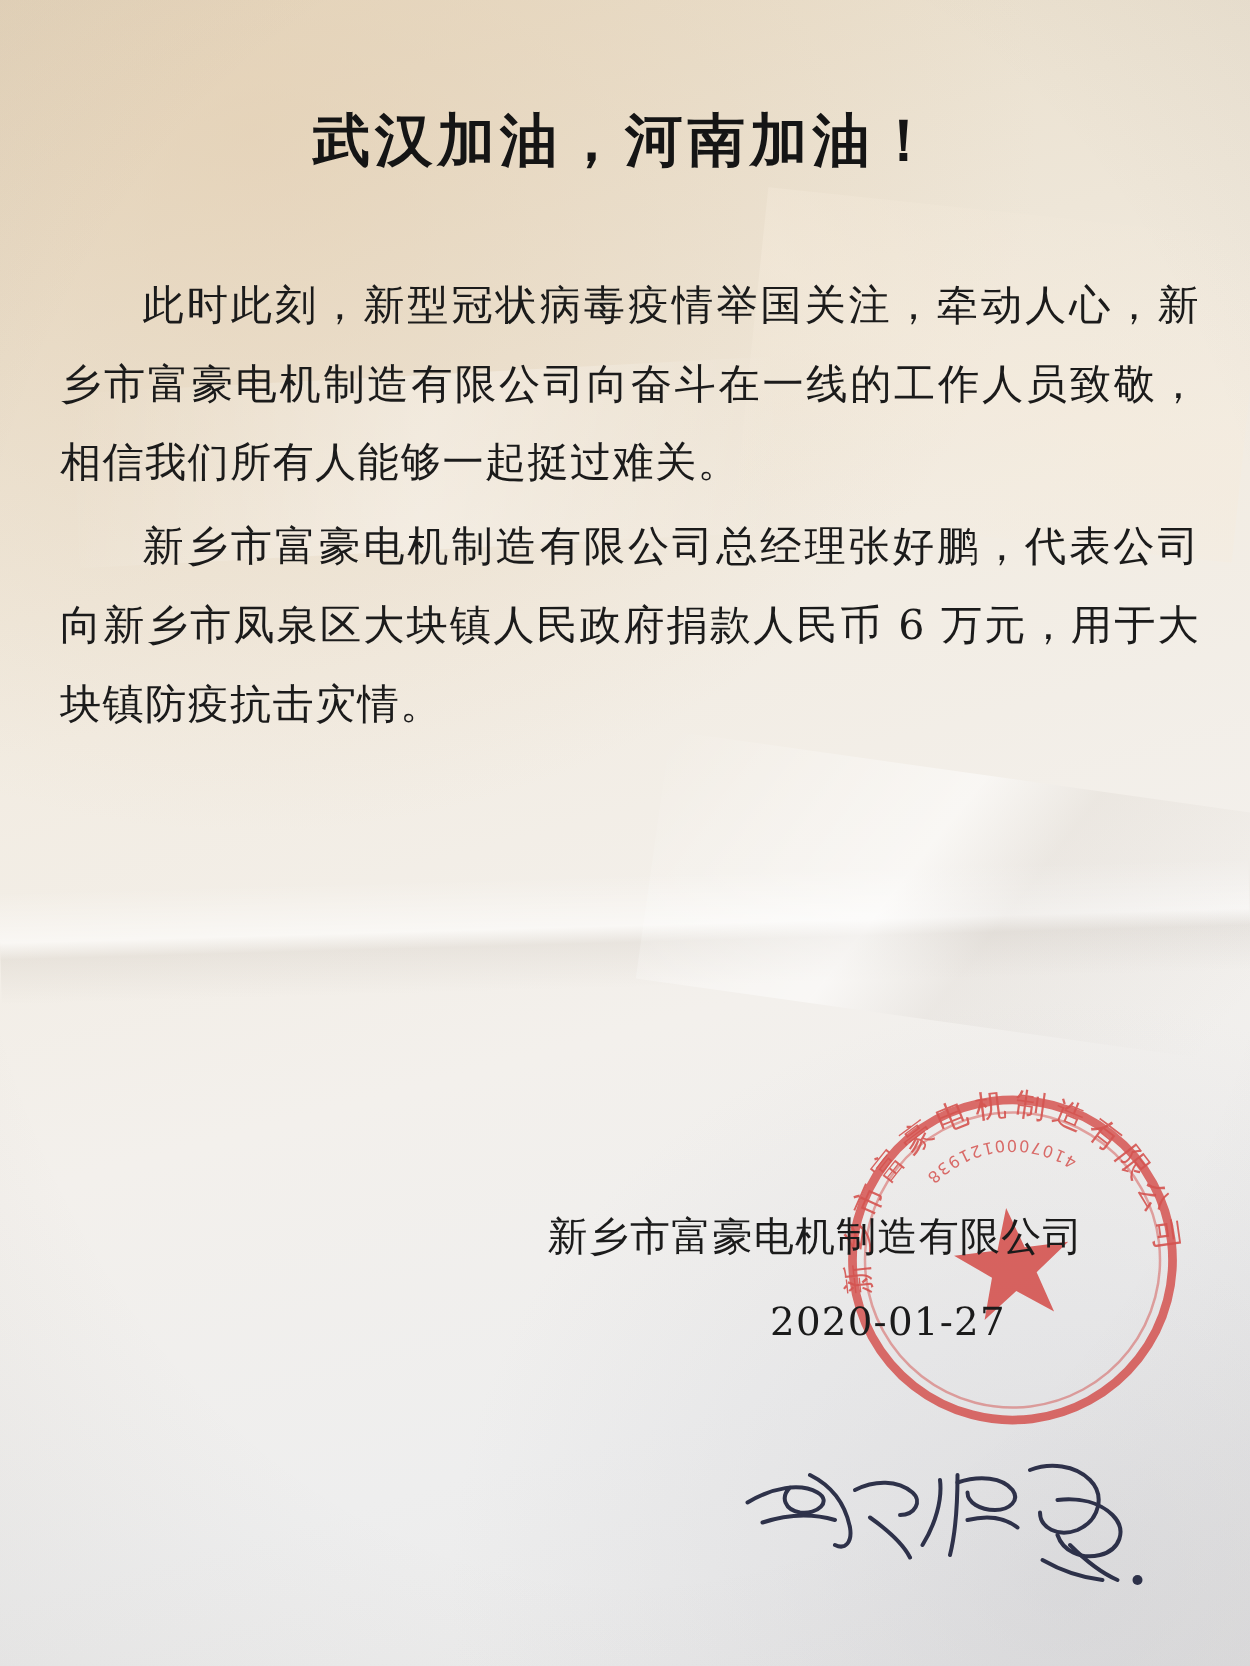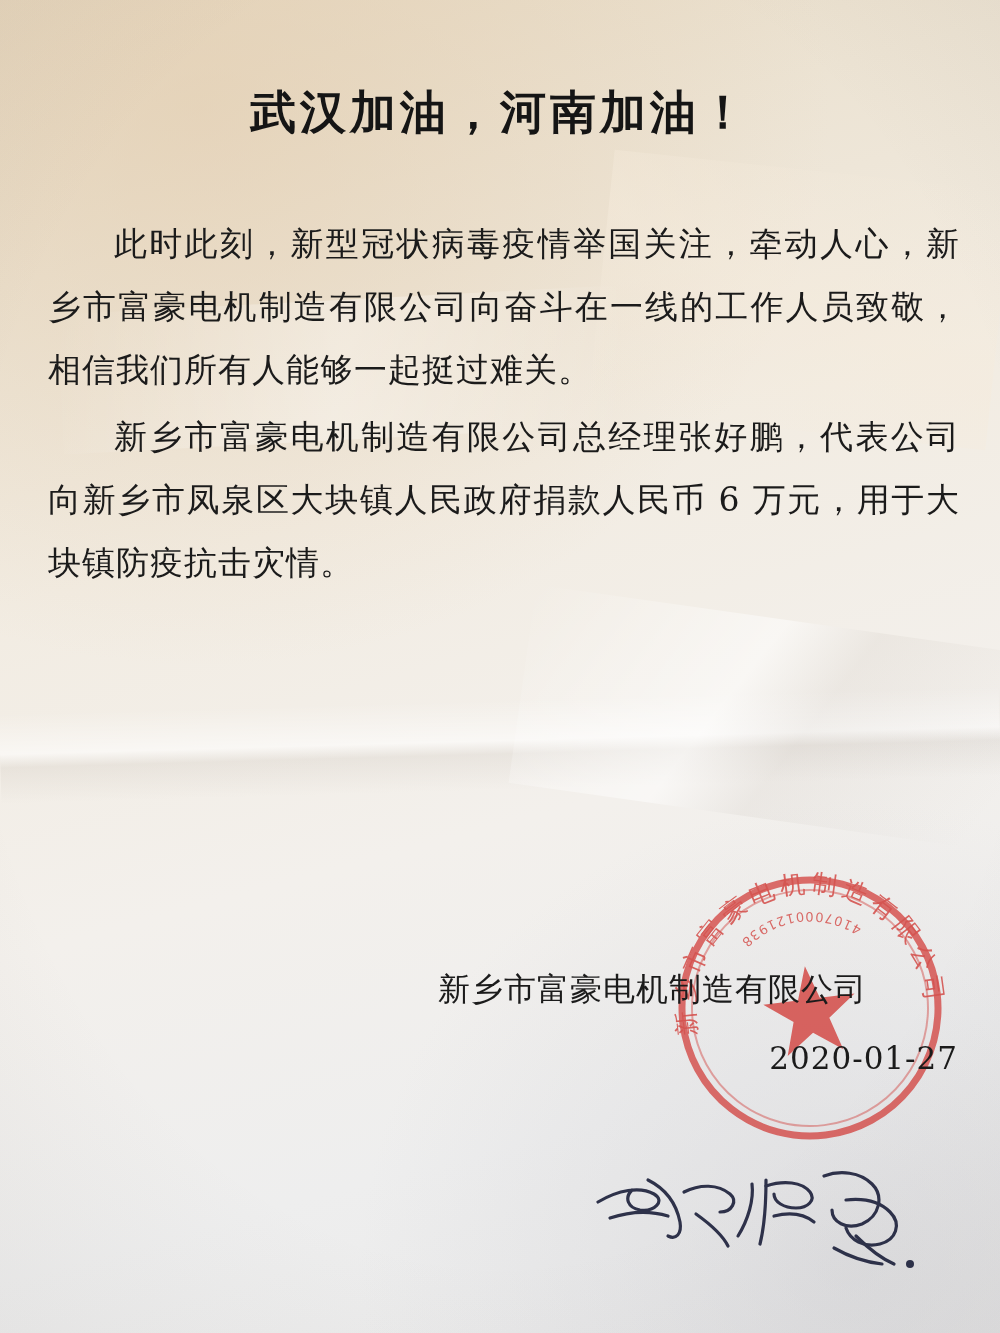--- a/index.html
+++ b/index.html
@@ -97,21 +97,20 @@
     white-space: nowrap;
     font-family: "DejaVu Serif", "Liberation Serif", serif;
   }
   .date-line {
     margin-top: 28px;
     margin-left: 178px;
     font-size: 31px;
     letter-spacing: 1px;
     color: #1b1b1b;
     font-family: "DejaVu Serif", "Liberation Serif", serif;
-    text-align: right;
   }
 
   
   .seal {
     position: absolute;
     left: 660px;
     top: 858px;
     width: 300px;
     height: 300px;
     z-index: 2;

